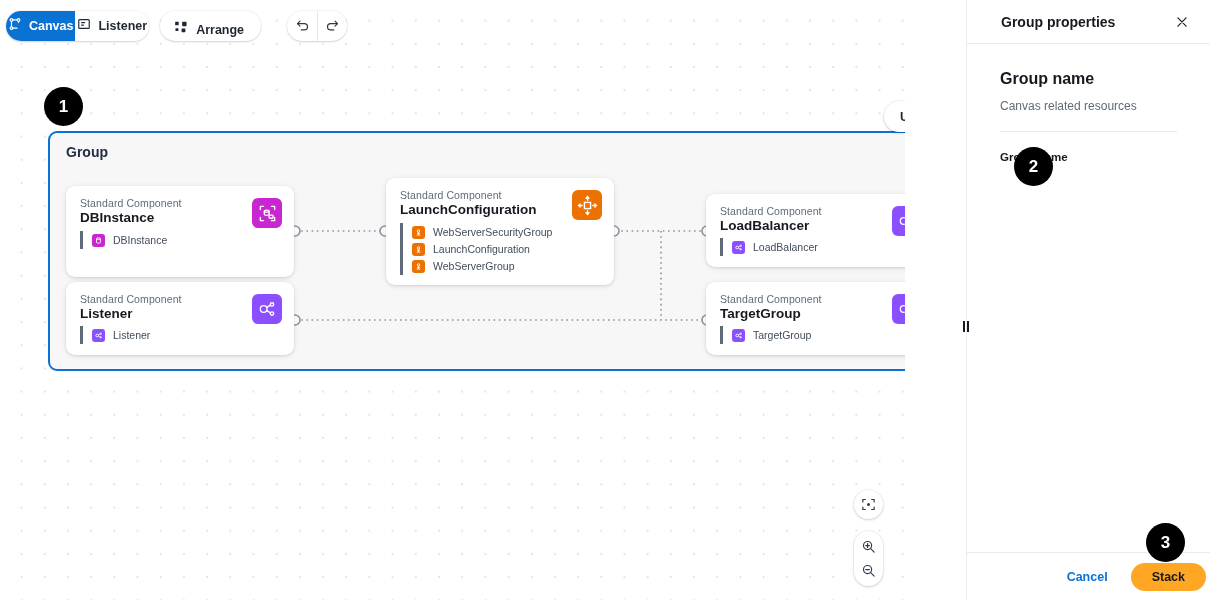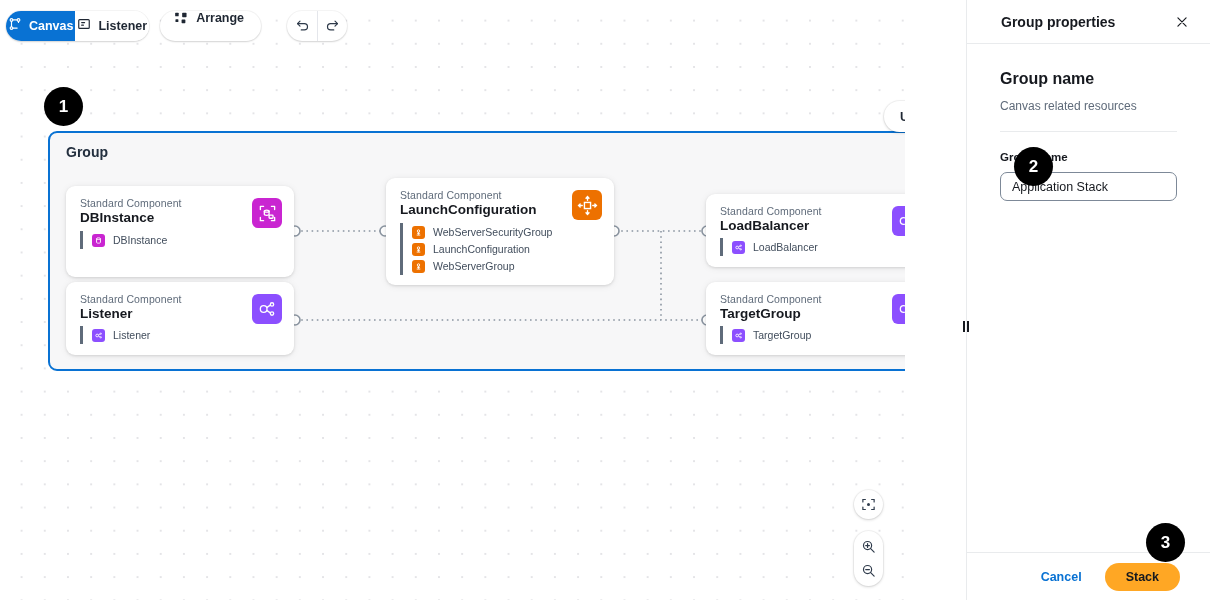--- a/index.html
+++ b/index.html
@@ -44,22 +44,22 @@
   .seg-btn {
     display: flex; align-items: center; gap: 7px;
     height: 30px; padding: 0 2px;
     font-size: 12.5px; font-weight: bold; color: #1f2733;
     background: #ffffff;
     cursor: pointer; white-space: nowrap;
   }
   .seg-btn.active { background: #0972d3; color: #ffffff; }
   .tool-pill {
     margin-left: 11px;
-    display: flex; align-items: flex-start; gap: 8px;
-    height: 30px; padding: 0 17px 17px 14px;
+    display: flex; align-items: flex-end; gap: 8px;
+    height: 30px; padding: 0 17px 4px 14px;
     border-radius: 18px; background: #ffffff;
     box-shadow: 0 1px 2px rgba(0,0,0,0.14), 0 0 0 1px rgba(0,0,0,0.04);
     font-size: 12.5px; font-weight: bold; color: #1f2733;
     cursor: pointer; white-space: nowrap;
   }
   .undo-group {
     margin-left: 26px;
     display: flex; align-items: center;
     border-radius: 18px; background: #ffffff;
     box-shadow: 0 1px 2px rgba(0,0,0,0.14), 0 0 0 1px rgba(0,0,0,0.04);
@@ -194,21 +194,21 @@
     width: 100%; height: 29px;
     border: 1px solid #7d8998; border-radius: 7px;
     padding: 0 11px; font-size: 12.5px;
     color: #16191f; font-family: "Liberation Sans", sans-serif;
     background: #ffffff; outline: none;
   }
   #panel-footer {
     height: 48px; flex: 0 0 48px;
     border-top: 1px solid #e9ebed;
     display: flex; align-items: center; justify-content: flex-end;
-    gap: 15px; padding: 0 30px 0 0;
+    gap: 15px; padding: 0 4px 0 0;
   }
   #cancel-button {
     font-size: 12.5px; font-weight: bold; color: #0972d3;
     background: none; border: none; cursor: pointer;
     font-family: "Liberation Sans", sans-serif; padding: 6px 8px;
   }
   #save-button {
     font-size: 12.5px; font-weight: bold; color: #16191f;
     background: #ffa724; border: none; border-radius: 16px;
     height: 28px; padding: 0 21px; cursor: pointer;
@@ -501,21 +501,20 @@
           <path d="M5 5 19 19M19 5 5 19"></path>
         </svg>
       </div>
     </div>
 
     <div id="panel-body">
       <h2 id="panel-section-title">Group name</h2>
       <p id="panel-section-desc">Canvas related resources</p>
       <div id="panel-divider"></div>
       <label id="field-label">Group name</label>
-      <input id="group-name-input" type="text" value="Application Stack" style="">
     </div>
 
     <div id="panel-footer">
       <button id="cancel-button">Cancel</button>
       <button id="save-button">Stack</button>
     </div>
   </div>
 
   <div class="step-badge" id="step-1">1</div>
   <div class="step-badge" id="step-2">2</div>

